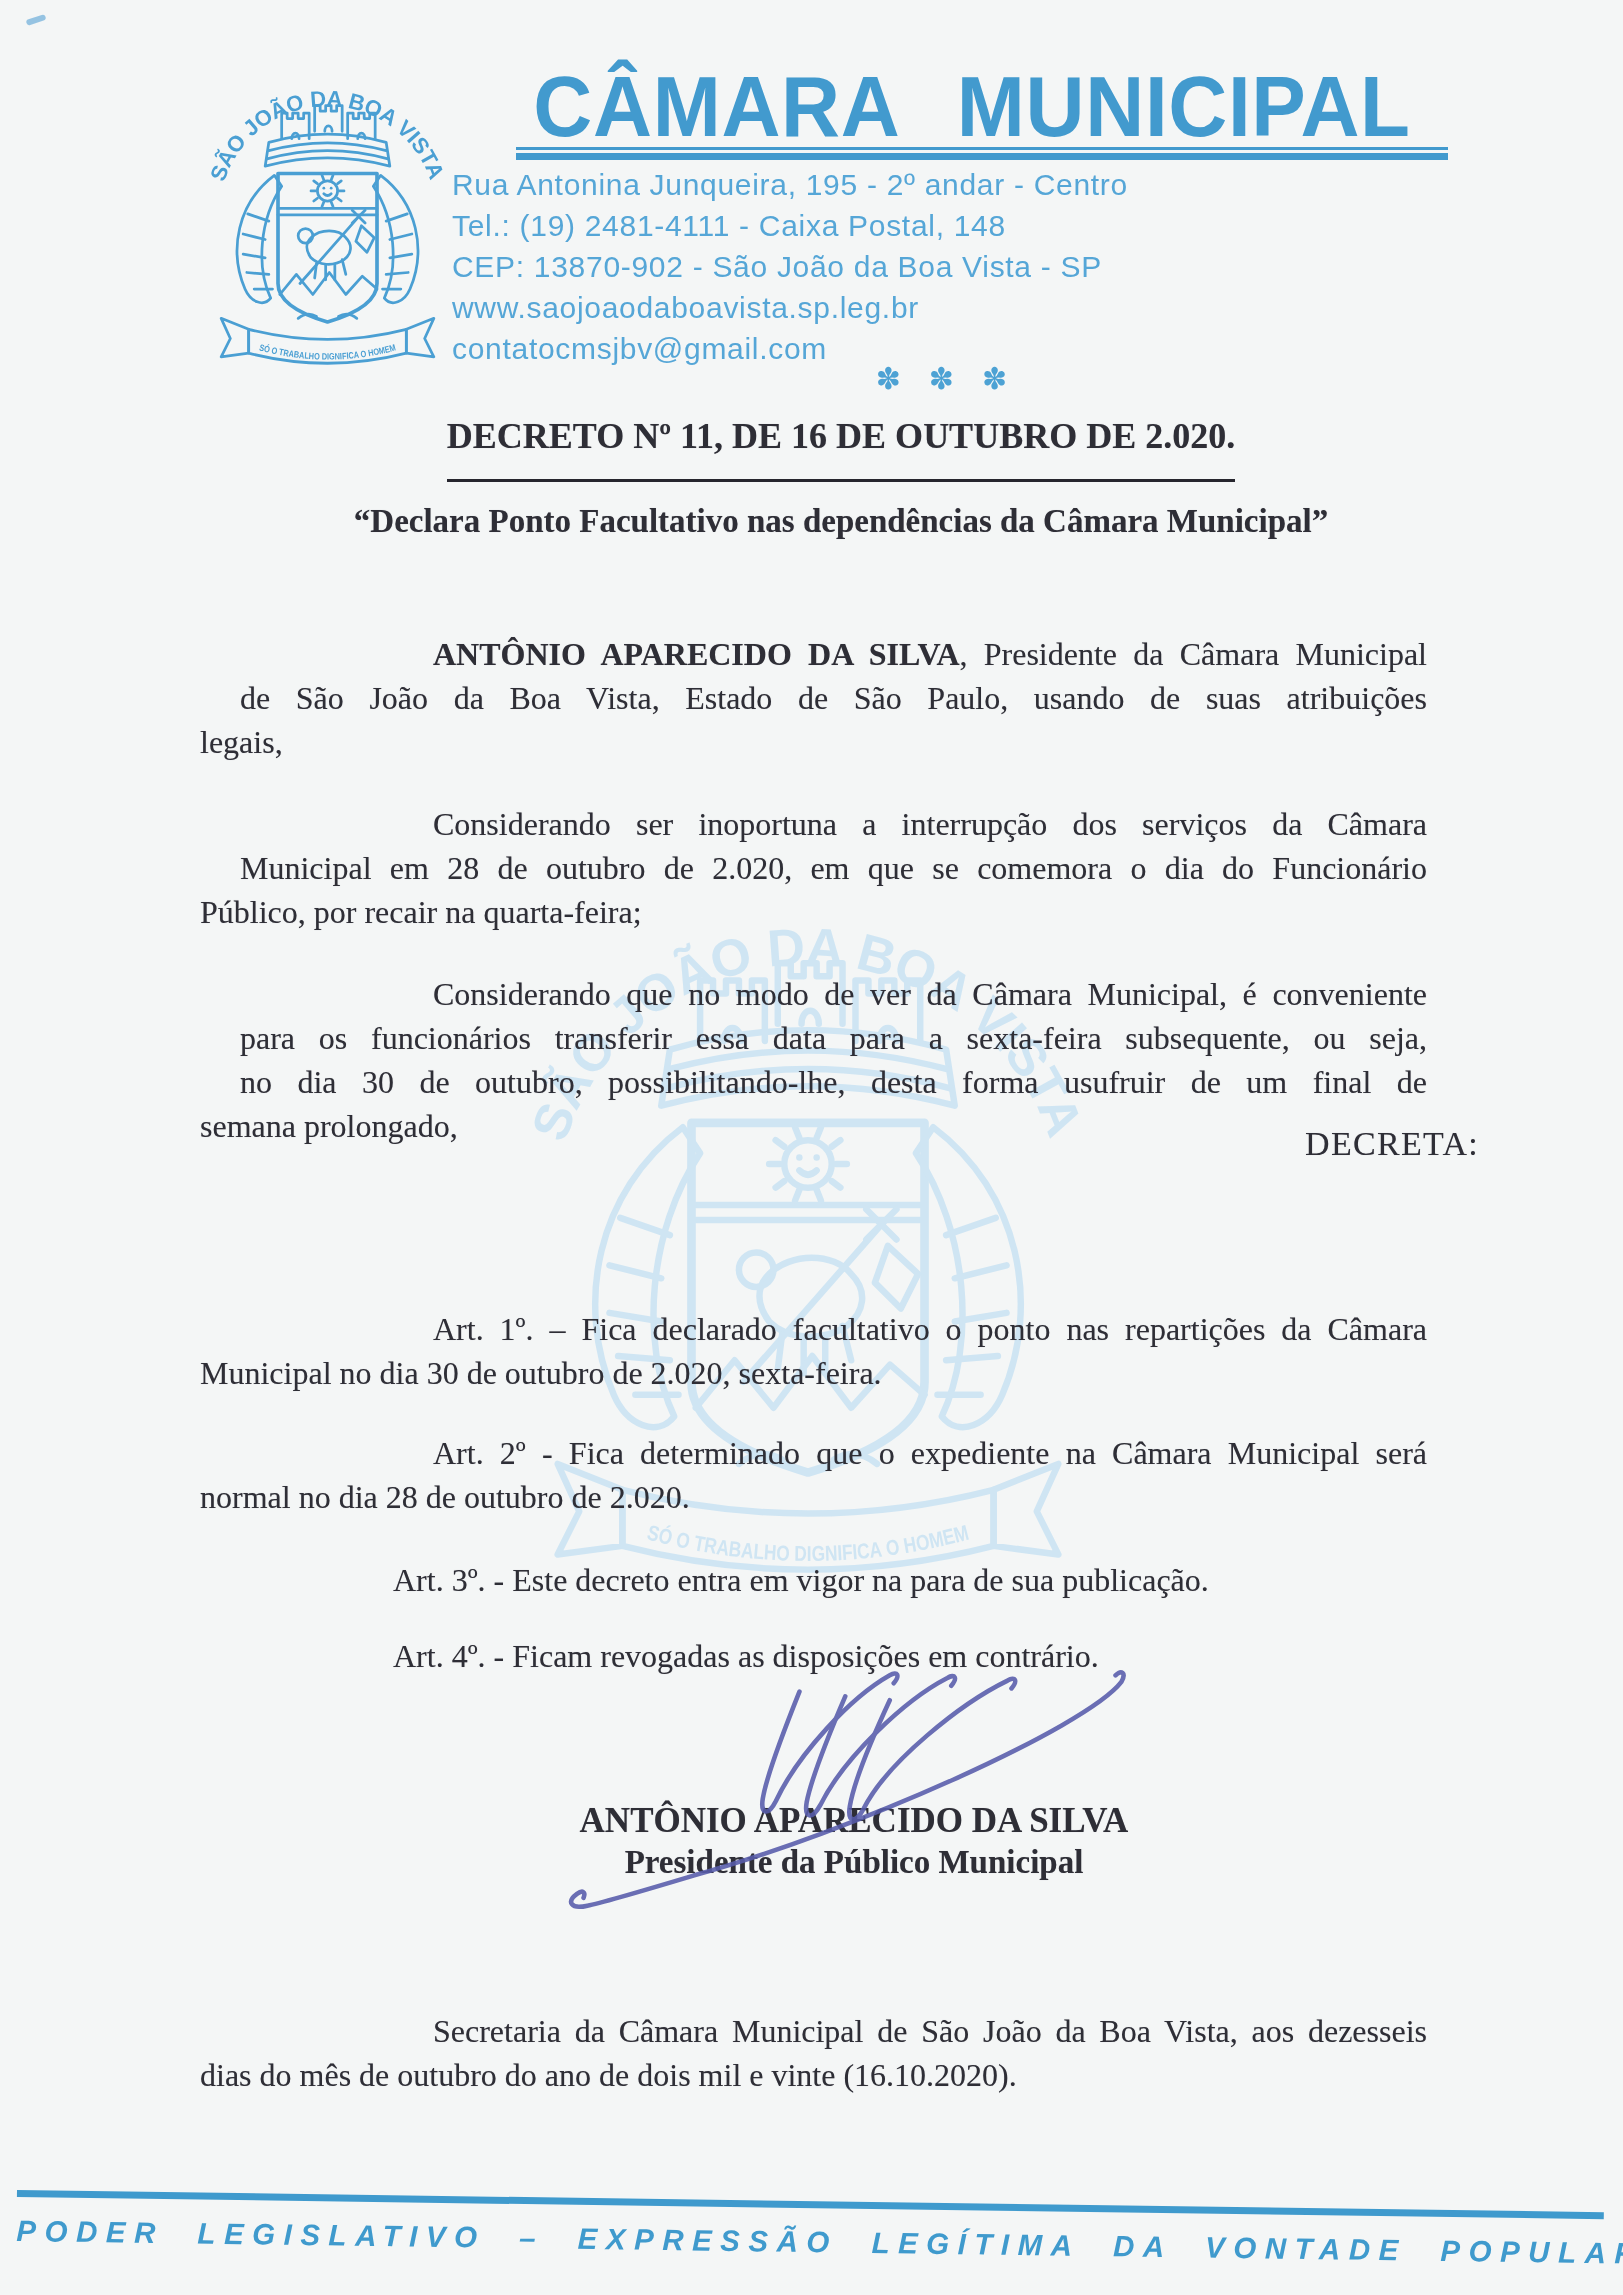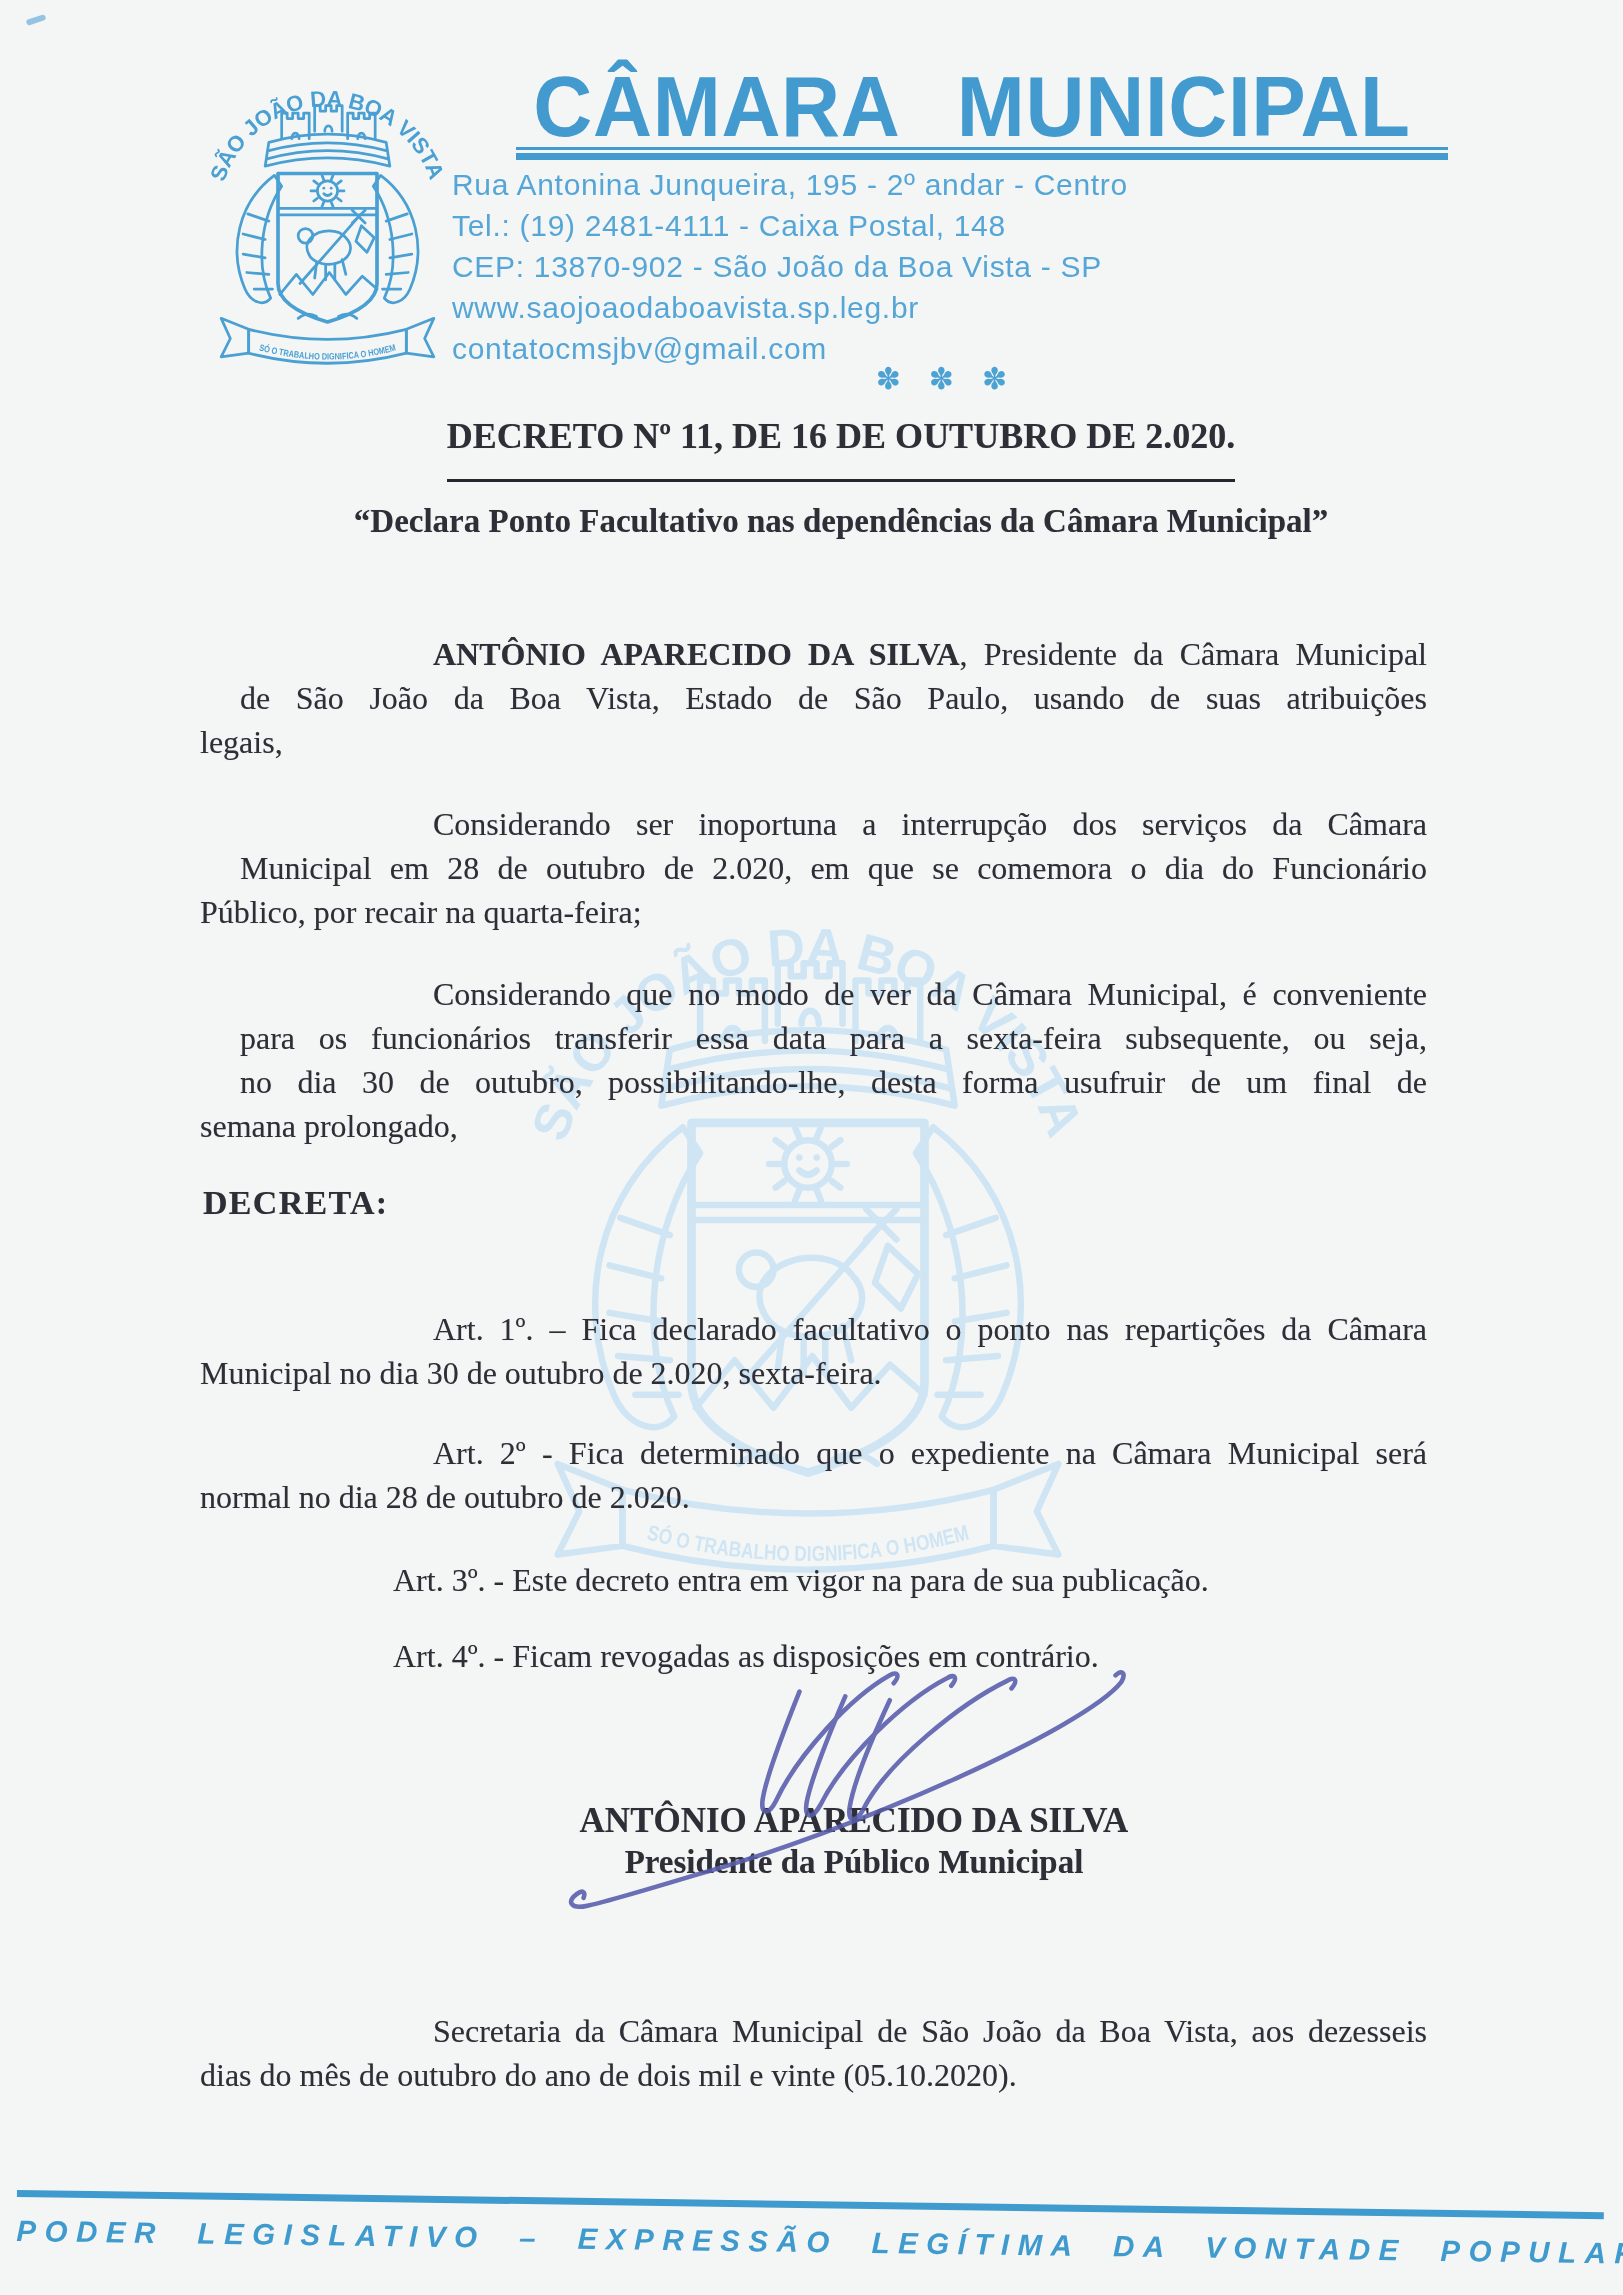--- a/index.html
+++ b/index.html
@@ -39,22 +39,22 @@
   .doc-title span{border-bottom:3.3px solid #26262e;padding-bottom:23px;}
   .doc-subtitle{
     left:203px;top:501px;width:1276px;text-align:center;
     font-size:33px;line-height:41px;font-weight:bold;
   }
   .para{left:200px;width:1227px;font-size:32px;line-height:44px;}
   .line{white-space:normal;}
   .just{text-align:justify;text-align-last:justify;margin-left:40px;}
   .ind{padding-left:193px;}
   .decreta{
-    left:203px;top:1181px;width:1276px;text-align:left;
-    font-size:34px;line-height:43px;font-weight:bold;letter-spacing:1.3px;
+    left:203px;top:1122px;width:1276px;text-align:right;
+    font-size:34px;line-height:43px;font-weight:normal;letter-spacing:1.3px;
   }
   .sig-block{left:399px;width:910px;text-align:center;font-weight:bold;}
   .sig-name{top:1801px;font-size:35px;line-height:39px;}
   .sig-role{top:1843px;font-size:33px;line-height:39px;}
   
   .footer{
     left:17px;top:2190px;width:1589px;
     transform:rotate(.8deg);transform-origin:left top;
   }
   .footer-rule{width:1587px;height:7.2px;background:#3f9acd;}
@@ -215,20 +215,20 @@
 
 <svg class="abs" style="left:556px;top:1623px;" width="589" height="301" viewBox="850 2480 900 460" fill="none" stroke="#575cab" stroke-width="7" stroke-linecap="round" stroke-linejoin="round" opacity="0.88">
   <path d="M1222 2585 C1200 2640 1172 2712 1166 2748 C1162 2772 1174 2776 1186 2752 C1220 2680 1300 2594 1360 2560 C1372 2553 1376 2560 1366 2572"></path>
   <path d="M1292 2592 C1268 2648 1240 2718 1233 2754 C1229 2778 1241 2782 1254 2758 C1290 2686 1382 2598 1448 2564 C1460 2557 1464 2564 1454 2576"></path>
   <path d="M1360 2598 C1334 2654 1305 2724 1299 2760 C1295 2784 1307 2788 1320 2764 C1356 2692 1470 2602 1540 2568 C1552 2561 1556 2568 1546 2580"></path>
   <path d="M1705 2560 C1714 2551 1722 2556 1714 2570 C1660 2640 1300 2800 1060 2866 C980 2890 920 2908 898 2912 C872 2918 866 2906 882 2894 C890 2888 896 2890 892 2900"></path>
 </svg>
 
 <div class="abs para ink" style="top:2009px;">
   <div class="line just ind">Secretaria da Câmara Municipal de São João da Boa Vista, aos dezesseis</div>
-  <div class="line">dias do mês de outubro do ano de dois mil e vinte (05.10.2020).</div>
+  <div class="line">dias do mês de outubro do ano de dois mil e vinte (16.10.2020).</div>
 </div>
 
 <div class="abs footer">
   <div class="footer-rule"></div>
   <div class="footer-slogan">PODER LEGISLATIVO – EXPRESSÃO LEGÍTIMA DA VONTADE POPULAR</div>
 </div>
 
 
 </body></html>

